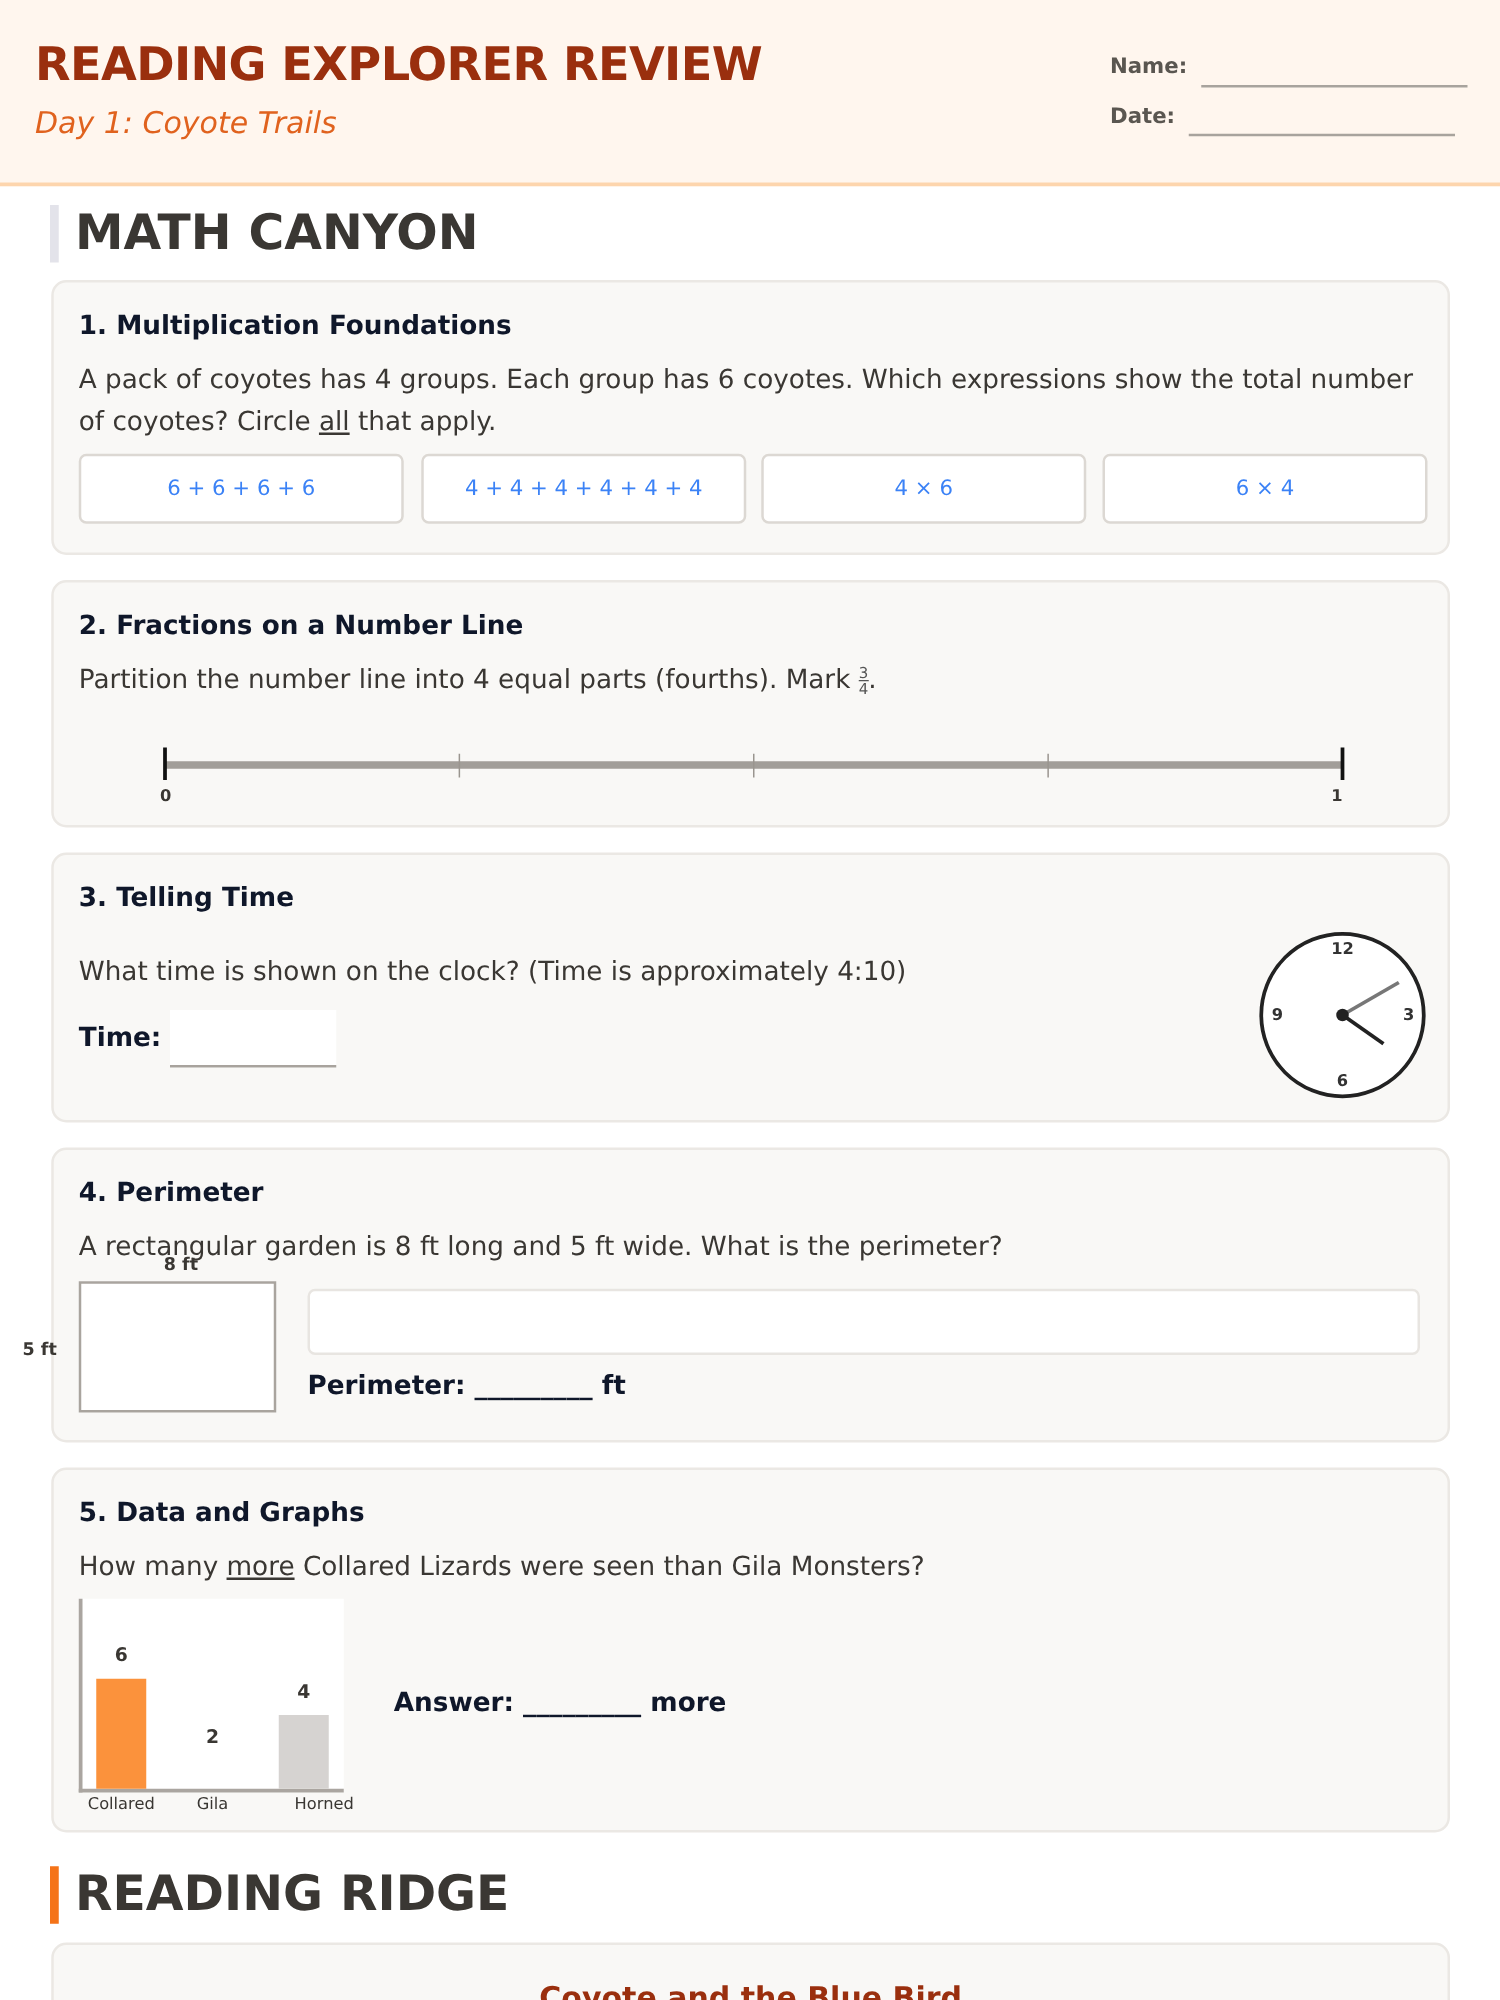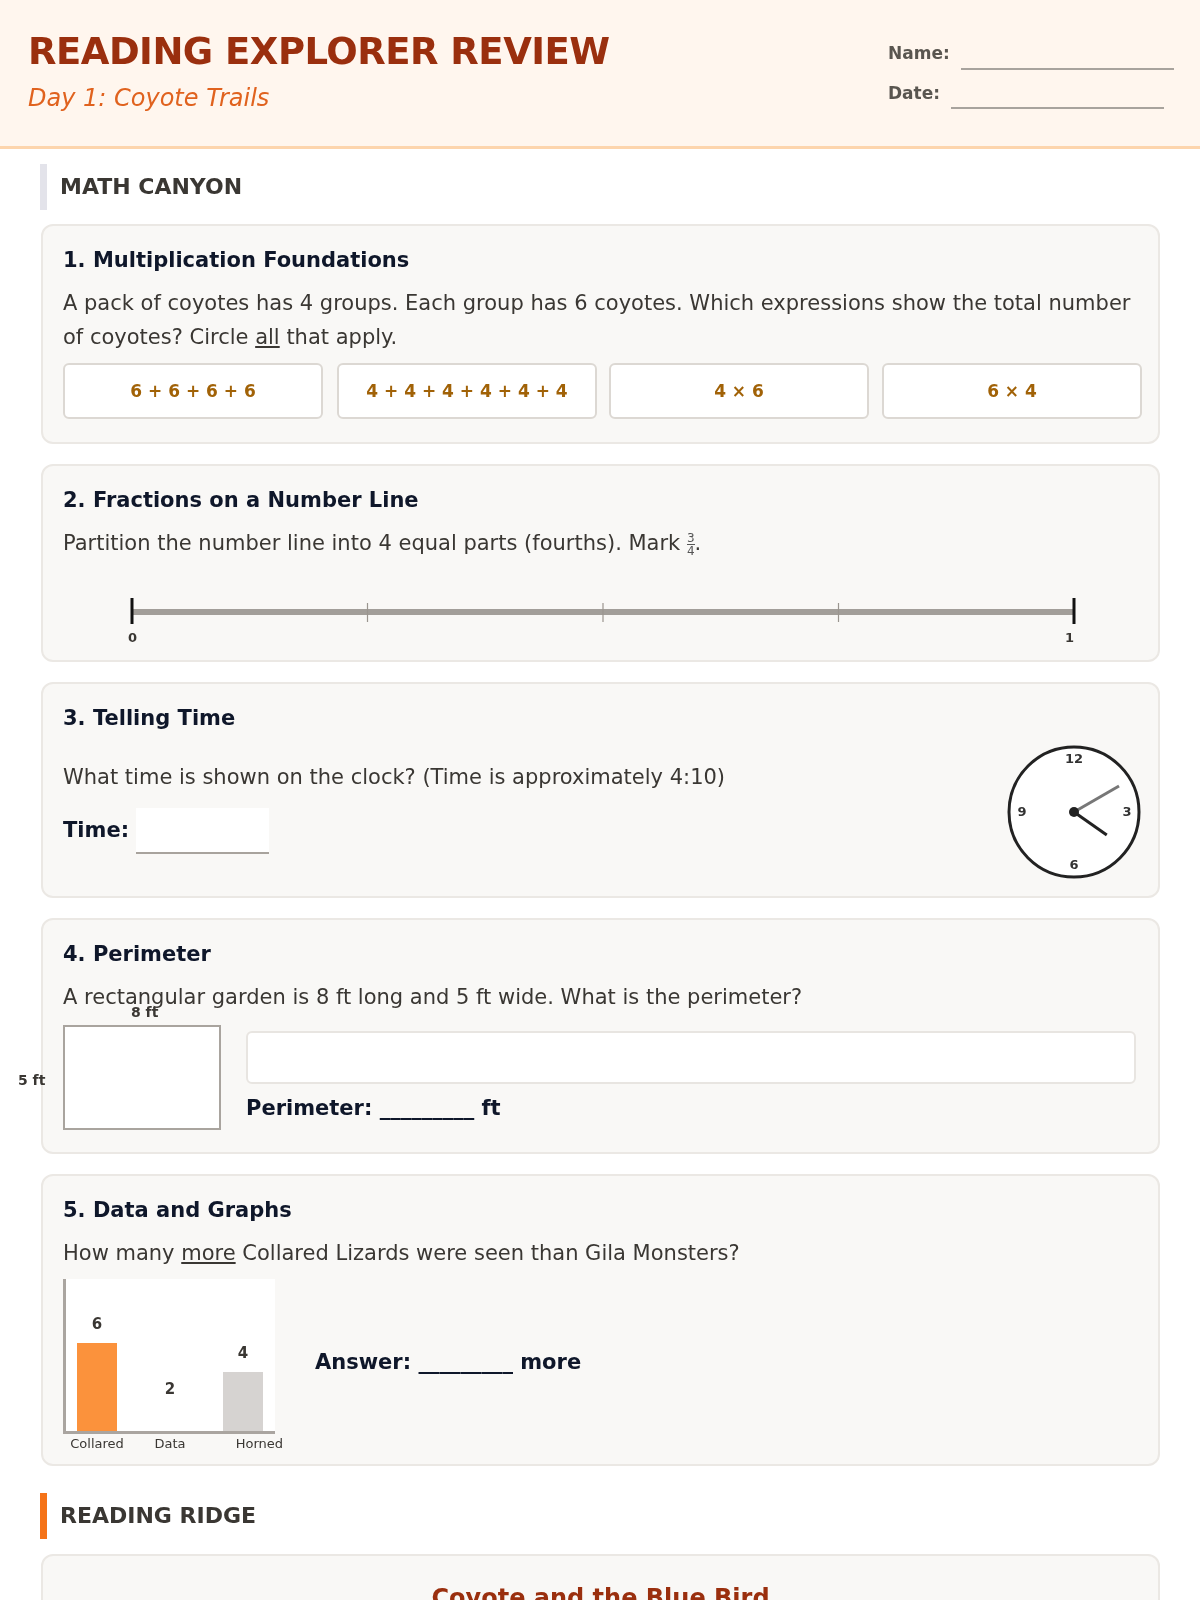--- a/index.html
+++ b/index.html
@@ -5,29 +5,29 @@
   * { box-sizing: border-box; margin: 0; padding: 0; }
   html, body { width: 1200px; height: 1600px; overflow: hidden; background: #ffffff; }
   body { font-family: "DejaVu Sans", sans-serif; color: #3a3733; position: relative; }
 
   .header { position: absolute; left: 0; top: 0; width: 1200px; height: 149px; background: #fff6ee; border-bottom: 3px solid #fdd5ad; }
   .title { position: absolute; left: 28px; top: 30px; font-family: "DejaVu Sans", sans-serif; font-weight: bold; font-size: 37px; color: #9a2f0e; letter-spacing: -0.5px; }
   .subtitle { position: absolute; left: 28px; top: 84px; font-style: italic; font-size: 24px; color: #e0621e; font-family: "DejaVu Sans", sans-serif; }
   .meta-label { position: absolute; font-weight: bold; font-size: 17px; color: #5a5650; }
   .meta-line { position: absolute; height: 2px; background: #a8a39d; }
 
-  .section-head { position: absolute; left: 40px; height: 46px; padding-left: 20px; font-weight: bold; font-size: 22px; color: #3a3733; line-height: 46px; }
+  .section-head { position: absolute; left: 40px; height: 46px; padding-left: 20px; font-weight: bold; font-size: 39px; color: #3a3733; line-height: 46px; }
   .section-head .bar { position: absolute; left: 0; top: 0; width: 7px; height: 46px; }
 
   .card { position: absolute; left: 41px; width: 1119px; background: #f9f8f6; border: 2px solid #ebe8e4; border-radius: 12px; }
   .q-title { position: absolute; left: 20px; font-weight: bold; font-size: 21px; color: #0f172a; }
   .q-text { position: absolute; left: 20px; font-size: 21px; color: #3a3733; line-height: 34px; }
   .q-text u { text-decoration: underline; }
 
-  .opt { position: absolute; top: 137px; width: 260px; height: 56px; background: #fff; border: 2px solid #dcd8d3; border-radius: 6px; font-weight: bold; font-size: 17px; color: #a16207; display: flex; align-items: center; justify-content: center; }
+  .opt { position: absolute; top: 137px; width: 260px; height: 56px; background: #fff; border: 2px solid #dcd8d3; border-radius: 6px; font-weight: normal; font-size: 17px; color: #3b82f6; display: flex; align-items: center; justify-content: center; }
 
   .inline-label { position: absolute; font-weight: bold; font-size: 21px; color: #0f172a; }
   .time-input { position: absolute; left: 93px; top: 124px; width: 133px; height: 46px; background: #fff; border: none; border-bottom: 2px solid #a8a39d; }
   .answer-box { position: absolute; left: 203px; top: 111px; width: 890px; height: 53px; background: #fff; border: 2px solid #e8e5e1; border-radius: 6px; }
 
   .rect { position: absolute; left: 20px; top: 105px; width: 158px; height: 105px; background: #fff; border: 2px solid #a9a49e; }
   .dim { position: absolute; font-weight: bold; font-size: 14px; color: #3a3733; }
 
   .chart-area { position: absolute; left: 20px; top: 103px; width: 212px; height: 155px; background: #fff; border-left: 3px solid #aaa5a0; border-bottom: 3px solid #aaa5a0; }
   .bar-mark { position: absolute; bottom: 0; width: 40px; }
@@ -112,21 +112,21 @@
   <div class="chart-area" id="chart">
       <div class="bar-mark" style="left: 11px; height: 88px; background: rgb(251, 146, 60);"></div>
       <div class="bar-label" style="left: 11px; bottom: 98px;">6</div>
       <div class="bar-mark" style="left: 84px; height: 0px; background: rgb(214, 211, 209);"></div>
       <div class="bar-label" style="left: 84px; bottom: 33px;">2</div>
       <div class="bar-mark" style="left: 157px; height: 58.6667px; background: rgb(214, 211, 209);"></div>
       <div class="bar-label" style="left: 157px; bottom: 68.6667px;">4</div>
     </div>
   <div class="inline-label" style="left:272px;top:174px;">Answer: _________ more</div>
 <div class="cat-label" style="left: 14px;">Collared</div>
-    <div class="cat-label" style="left: 87px;">Data</div>
+    <div class="cat-label" style="left: 87px;">Gila</div>
     <div class="cat-label" style="left: 160px; text-align: right;">Horned</div>
   </div>
 
 <div class="section-head" style="top:1493px;">
   <span class="bar" id="accent1" style="background: rgb(245, 115, 24);"></span>
   <span>READING RIDGE</span>
 </div>
 
 <div class="card" style="top:1554px;height:120px;">
   <div class="story-title">Coyote and the Blue Bird</div>

